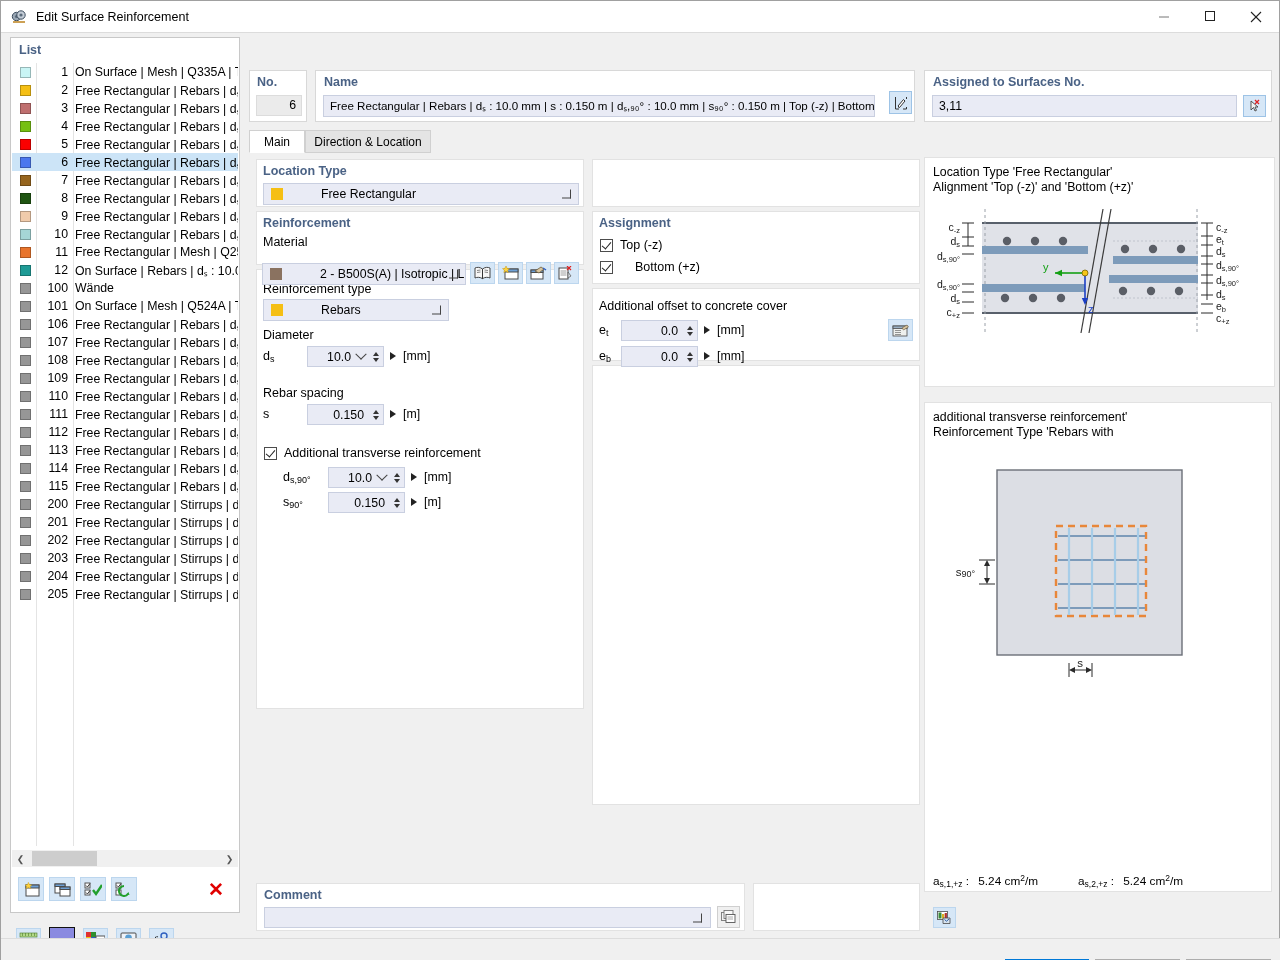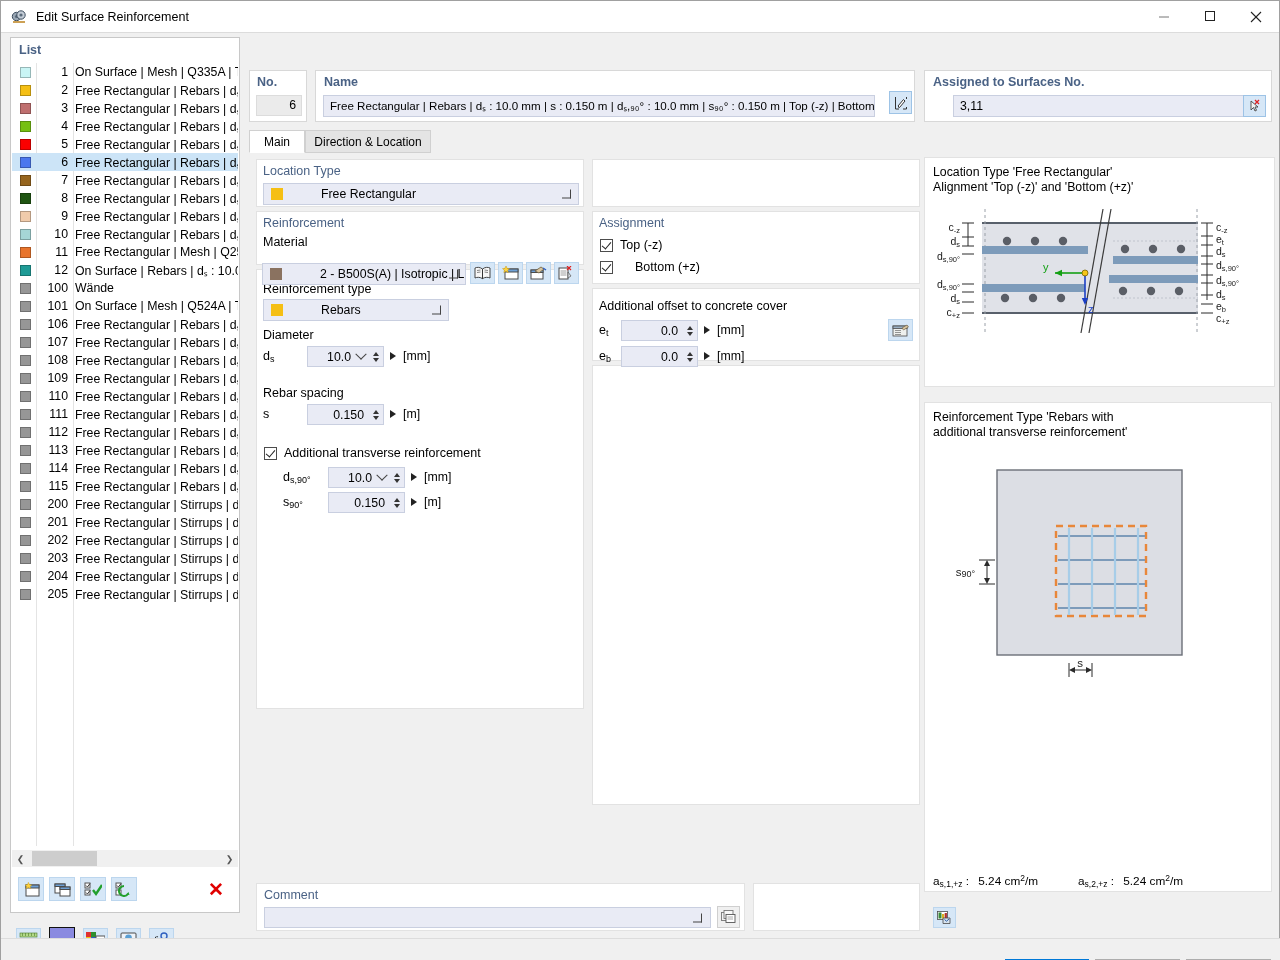--- a/index.html
+++ b/index.html
@@ -55,34 +55,34 @@
   .no-field { position:absolute; left:6px; top:24px; width:46px; height:21px; background:#ebebeb; border:1px solid #dcdcdc; box-sizing:border-box; text-align:right; padding-right:5px; line-height:19px; font-size:12.3px; }
 
   .name-box { position:absolute; left:314px; top:38px; width:600px; height:52px; background:#fff; border:1px solid #d8d8d8; box-sizing:border-box; }
   .name-box .grp-label { padding:4px 0 0 8px; }
   .name-field { position:absolute; left:7px; top:24px; width:552px; height:22px; background:#e9ebf5; border:1px solid #c9cfe0; box-sizing:border-box; font-size:11.6px; line-height:20px; padding-left:6px; overflow:hidden; white-space:nowrap; }
   .name-edit-btn { position:absolute; left:888px; top:59px; width:23px; height:23px; background:#d6e7f7; border:1px solid #9dc3e6; box-sizing:border-box; display:flex; align-items:center; justify-content:center; }
 
   
   .assign-box { position:absolute; left:923px; top:38px; width:348px; height:52px; background:#fff; border:1px solid #d8d8d8; box-sizing:border-box; }
   .assign-box .grp-label { padding:4px 0 0 8px; }
-  .assign-field { position:absolute; left:7px; top:24px; width:305px; height:22px; background:#e9ebf5; border:1px solid #c9cfe0; box-sizing:border-box; font-size:12.3px; line-height:20px; padding-left:6px;margin-left:21px; }
+  .assign-field { position:absolute; left:7px; top:24px; width:305px; height:22px; background:#e9ebf5; border:1px solid #c9cfe0; box-sizing:border-box; font-size:12.3px; line-height:20px; padding-left:6px; }
   .assign-pick { position:absolute; left:318px; top:24px; width:23px; height:22px; background:#d6e7f7; border:1px solid #9dc3e6; box-sizing:border-box; display:flex; align-items:center; justify-content:center; }
 
   
   .tabs { position:absolute; left:248px; top:98px; width:666px; height:23px; }
   .tab { position:absolute; top:0; height:23px; line-height:23px; font-size:12px; text-align:center; box-sizing:border-box; }
   .tab.active { background:#fff; border:1px solid #d0d0d0; border-bottom:1px solid #fff; }
   .tab.inactive { background:#e4e4e4; border:1px solid #d0d0d0; }
 
   
   .colA { position:absolute; left:255px; top:127px; width:328px; }
   .colB { position:absolute; left:591px; top:127px; width:328px;border-radius:24px; }
   .panel { background:#fff; border:1px solid #e2e2e2; box-sizing:border-box; }
-  .sec-title { font-size:12.5px; color:#4a6285; font-weight:normal; }
+  .sec-title { font-size:12.5px; color:#4a6285; font-weight:bold; }
   .lab { font-size:12.5px; color:#000; }
 
   .combo { background:#e9ebf5; border:1px solid #c9cfe0; box-sizing:border-box; display:flex; align-items:center; height:22px; font-size:12.3px; position:relative; }
   .combo .cswatch { width:12px; height:12px; margin:0 8px 0 7px; flex:0 0 auto; }
   .combo .ctext { overflow:hidden; white-space:nowrap;margin-left:30px; }
   .chev { position:absolute; right:7px; top:50%; transform:translateY(-50%); width:8px; height:8px; border-right:1.5px solid #444; border-bottom:1.5px solid #444; transform-origin:center; }
   .chev-i { display:inline-block; width:7px; height:7px; border-right:1.5px solid #444; border-bottom:1.5px solid #444; transform:rotate(45deg) translate(-2px,-2px); }
 
   .numfield { background:#e9ebf5; border:1px solid #c9cfe0; box-sizing:border-box; height:21px; display:flex; align-items:center; justify-content:flex-end; font-size:12.3px; position:relative; }
   .numfield .nval { padding-right:6px; }
@@ -730,22 +730,22 @@
             <text x="291" y="93">d<tspan font-size="7.5" dy="2">s</tspan></text>
             <text x="291" y="105">e<tspan font-size="7.5" dy="2">b</tspan></text>
             <text x="291" y="117">c<tspan font-size="7.5" dy="2">+z</tspan></text>
           </g>
         </svg>
       </div>
     </div>
 
     <div class="rp rp-bot">
       <div class="rp-note">
+        <div>additional transverse reinforcement'</div>
         <div>Reinforcement Type 'Rebars with</div>
-        <div>additional transverse reinforcement'</div>
       </div>
 
       <div style="position:absolute;left:0;top:55px;width:346px;height:230px;">
         <svg width="346" height="230" viewBox="0 0 346 230">
           <rect x="72" y="12" width="185" height="185" fill="#dcdee4" stroke="#6b6f78" stroke-width="1.4"></rect>
 
           <rect x="131" y="68" width="90" height="90" fill="none" stroke="#e8873a" stroke-width="2.4" stroke-dasharray="7,5"></rect>
 
           <g stroke="#7d9bba" stroke-width="2.2">
             <line x1="133" y1="78" x2="220" y2="78"></line>

